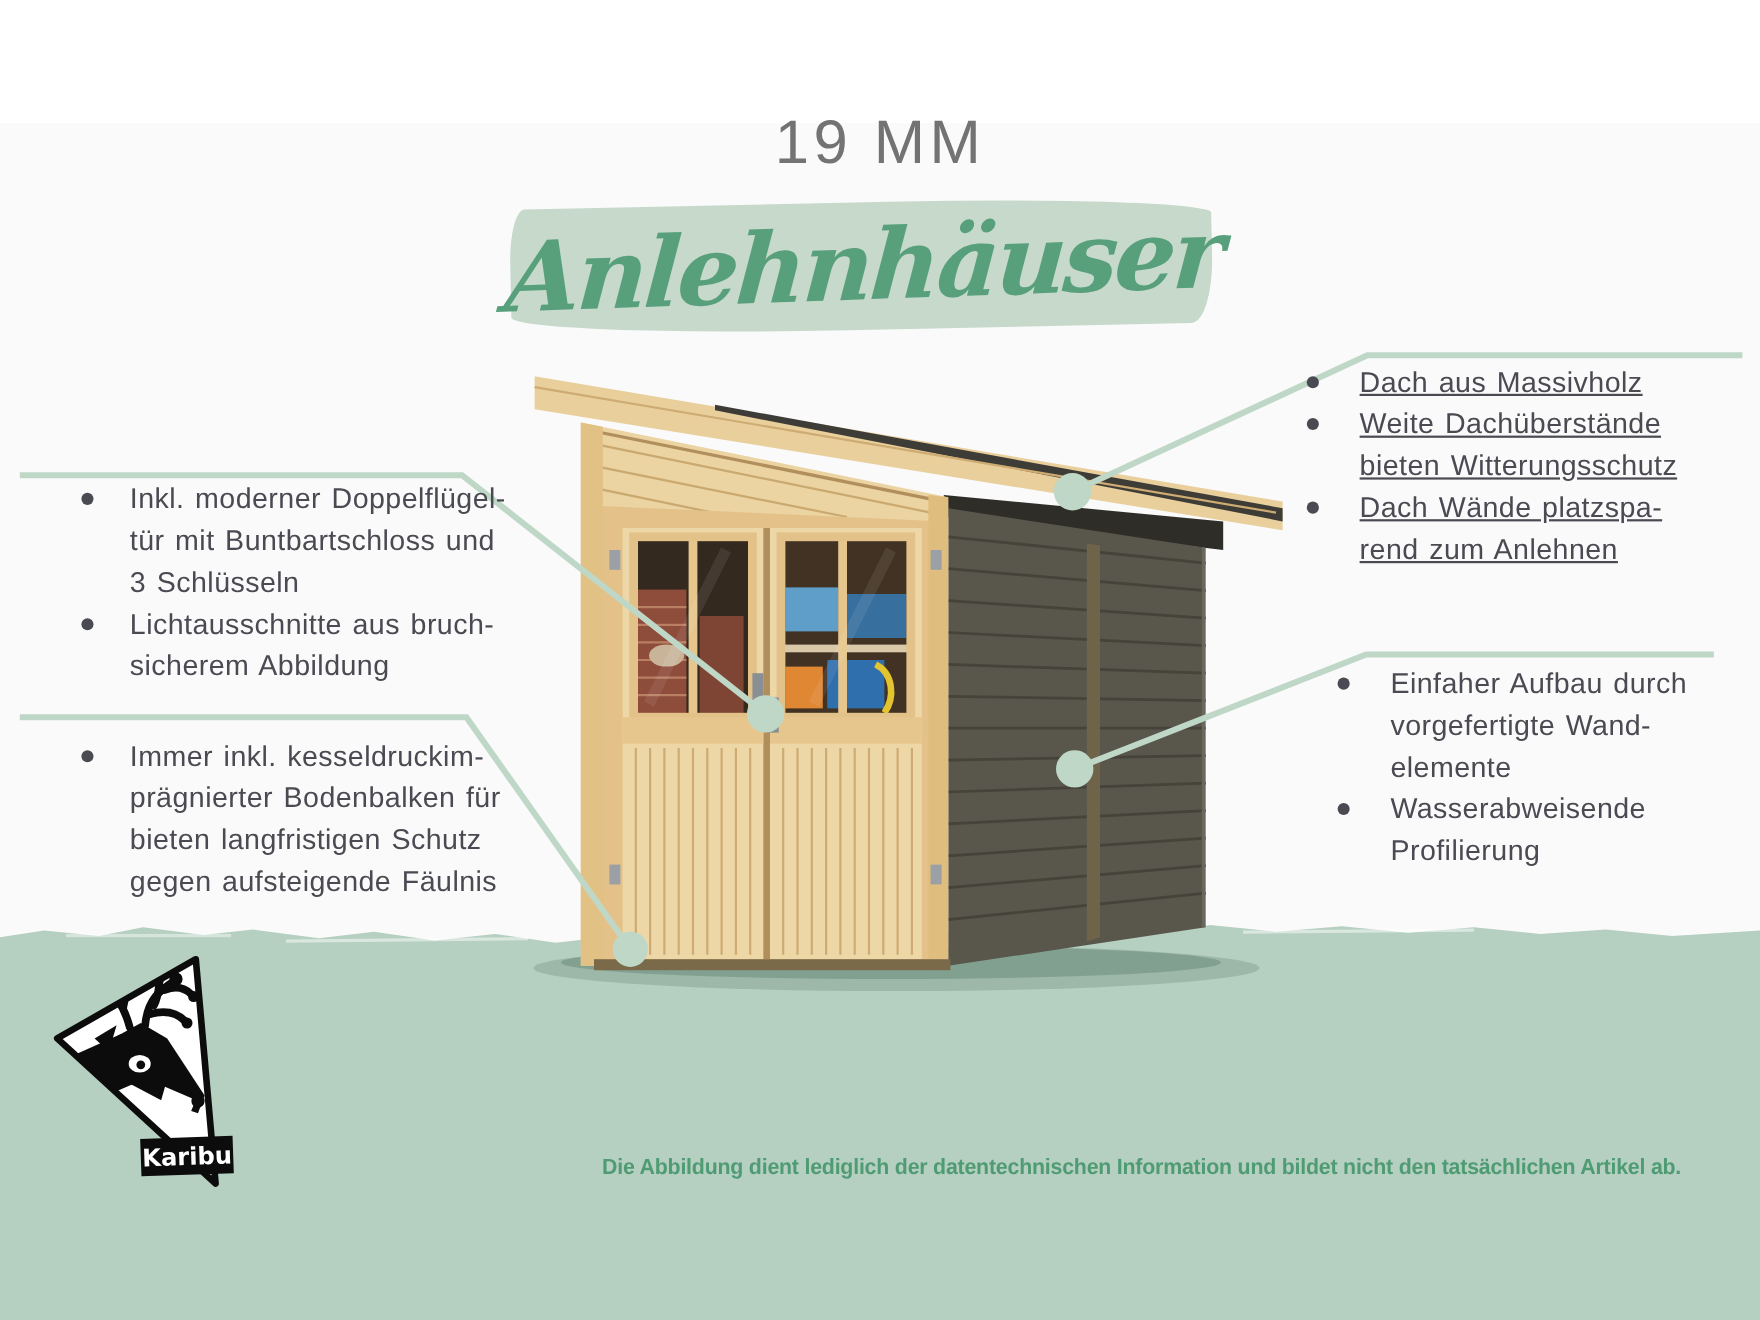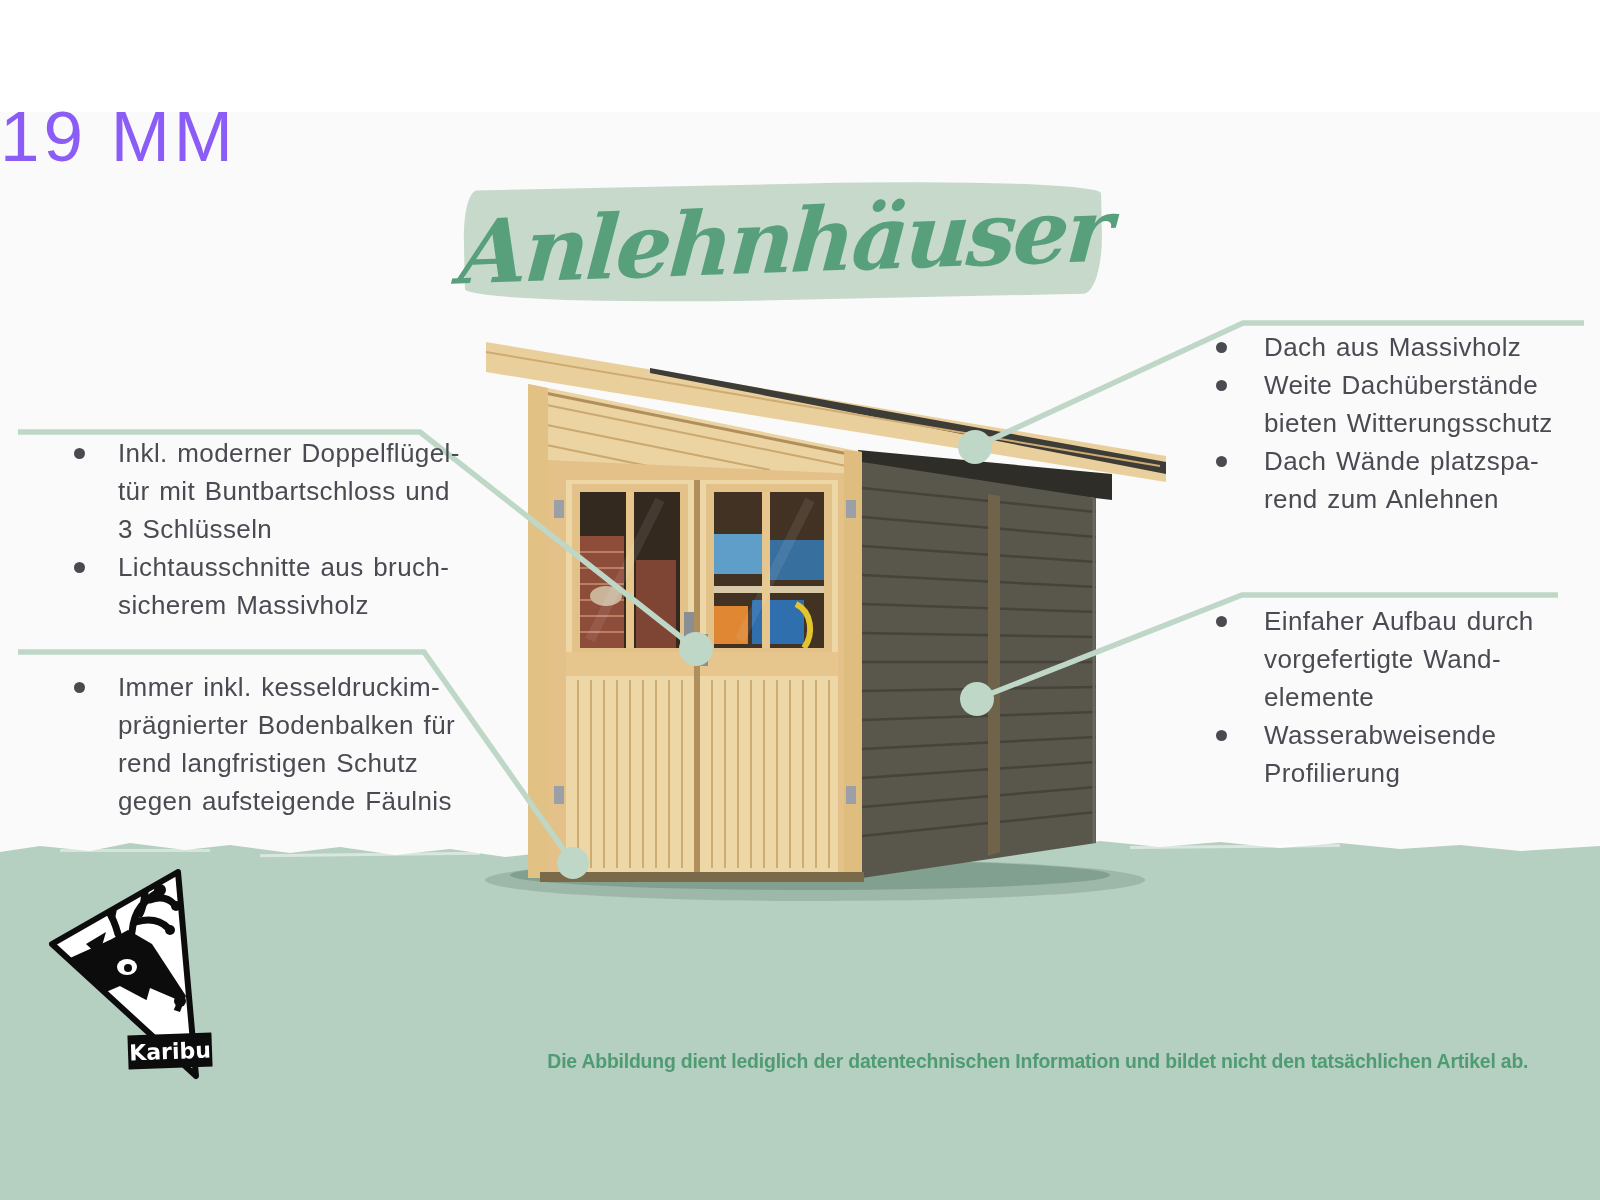--- a/index.html
+++ b/index.html
@@ -2,39 +2,39 @@
 <html><head>
 <meta charset="utf-8">
 <style>
   html,body{margin:0;padding:0;background:#e8e8e8;}
   .canvas{position:relative;width:1600px;height:1200px;overflow:hidden;background:#ffffff;
           font-family:"Liberation Sans", sans-serif;}
   .scene-bg{position:absolute;left:0;top:112px;width:1600px;height:1088px;background:#fafafa;}
   .layer{position:absolute;left:0;top:0;width:1600px;height:1200px;}
 
   
-  .size-label{position:absolute;left:0;top:96px;width:1600px;
-              font-size:71px;letter-spacing:4px;color:#8b5cf6;font-weight:400;}
+  .size-label{position:absolute;left:0;top:96px;width:1600px;text-align:center;
+              font-size:56px;letter-spacing:4px;color:#737373;font-weight:400;}
   .brush{position:absolute;left:464px;top:184px;width:638px;height:116px;background:#c6d9cb;
          border-radius:14px 46% 20px 48% / 42% 16px 52% 18px;transform:rotate(-1.2deg);}
   .category-title{position:absolute;left:430px;top:176px;width:710px;height:130px;
          display:flex;align-items:center;justify-content:center;
          font-family:"DejaVu Serif", serif;font-style:italic;font-weight:900;
          font-size:88px;color:#58a07c;letter-spacing:-3px;transform:rotate(-2deg) skewX(-6deg);}
 
   
   .callout{position:absolute;color:#4a4a52;}
   .callout .item{display:flex;align-items:flex-start;}
   .bullet-dot{flex:0 0 auto;width:11px;height:11px;border-radius:50%;background:#4a4a52;margin:14px 0 0 0;}
   .bullet-text{white-space:pre-line;font-size:26px;line-height:38px;letter-spacing:.4px;word-spacing:2px;}
   .cl .bullet-dot{margin-right:33px;}
   .cr .bullet-dot{margin-right:37px;}
   .callout-left-top{left:74px;top:434px;width:400px;}
   .callout-left-bottom{left:74px;top:668px;width:420px;}
-  .callout-right-top{left:1216px;top:328px;width:370px;}
+  .callout-right-top{left:1188px;top:328px;width:370px;text-decoration:underline;}
   .callout-right-bottom{left:1216px;top:602px;width:370px;}
 
   
   .disclaimer{position:absolute;right:72px;top:1050px;font-size:20px;font-weight:bold;
               color:#4f9b73;letter-spacing:-0.2px;transform:scaleX(.97);transform-origin:right;}
 </style>
 </head>
 <body>
 
 <div class="canvas">
@@ -138,30 +138,30 @@
   <div class="callout cl callout-left-top">
     <div class="item">
       <span class="bullet-dot"></span>
       <span class="bullet-text">Inkl. moderner Doppelflügel-
 tür mit Buntbartschloss und
 3 Schlüsseln</span>
     </div>
     <div class="item">
       <span class="bullet-dot"></span>
       <span class="bullet-text">Lichtausschnitte aus bruch-
-sicherem Massivholz</span>
+sicherem Abbildung</span>
     </div>
   </div>
 
   <div class="callout cl callout-left-bottom">
     <div class="item">
       <span class="bullet-dot"></span>
       <span class="bullet-text">Immer inkl. kesseldruckim-
 prägnierter Bodenbalken für
-rend langfristigen Schutz
+bieten langfristigen Schutz
 gegen aufsteigende Fäulnis</span>
     </div>
   </div>
 
   <div class="callout cr callout-right-top">
     <div class="item">
       <span class="bullet-dot"></span>
       <span class="bullet-text">Dach aus Massivholz</span>
     </div>
     <div class="item">

